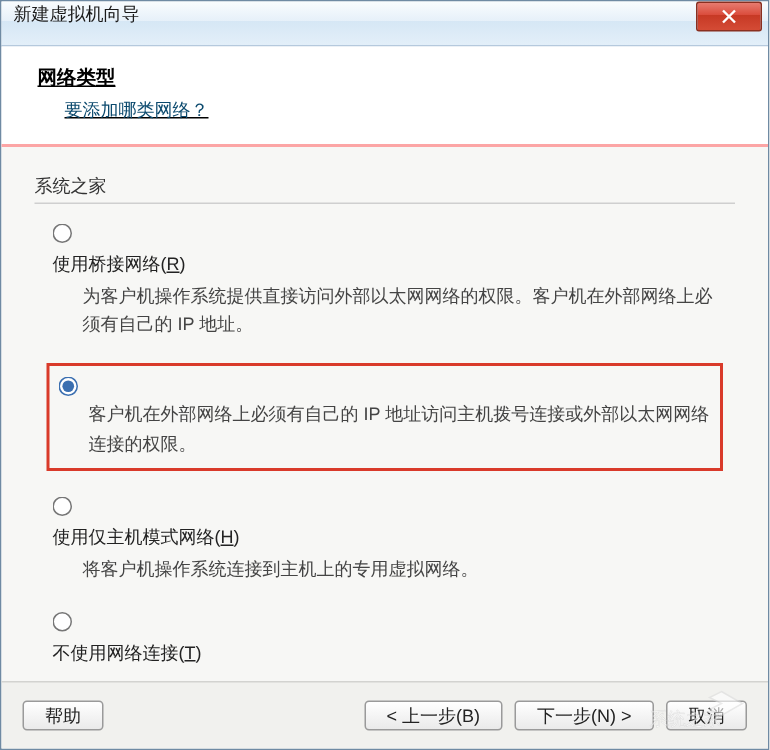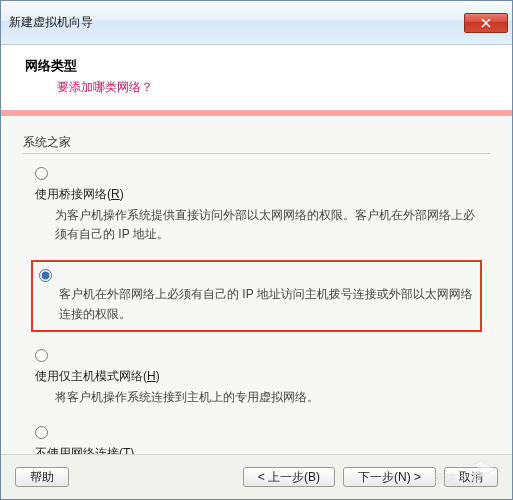--- a/index.html
+++ b/index.html
@@ -17,25 +17,24 @@
     }
     .window {
       width: 513px;
       height: 500px;
       background: #fdfdfd;
       border: 1px solid #6f8aa3;
       display: flex;
       flex-direction: column;
     }
     .titlebar {
-      height: 44px;
+      height: 30px;
       background: linear-gradient(to bottom, #f9fcfe 0%, #e6f0f9 45%, #d6e7f5 46%, #e3eff9 100%);
       border-bottom: 1px solid #b5c9dd;
       display: flex;
-      align-items: center;
       justify-content: space-between;
       padding: 0 4px 0 8px;
     }
     .titletext {
       color: #1a1a1a;
       font-size: 12px;
     }
     .close-btn {
       width: 44px;
       height: 20px;
@@ -47,32 +46,33 @@
       justify-content: center;
       cursor: pointer;
     }
     .close-btn svg {
       width: 10px;
       height: 10px;
     }
     .header-area {
       background: #ffffff;
       padding: 12px 24px 14px 24px;
-      border-bottom: 6px solid #fca5a5;
+      border-bottom: 2px solid #fca5a5;
+      text-decoration: underline;
     }
     .header-title {
       font-size: 13px;
       font-weight: bold;
       color: #000;
       margin-bottom: 4px;
     }
     .header-desc {
       font-size: 12px;
-      color: #be185d;
-      margin-left: 32px;
+      color: #0c4a6e;
+      margin-left: 18px;
     }
     .content-area {
       flex: 1;
       background: #f7f7f5;
       padding: 18px 22px 10px 22px;
       overflow: hidden;
     }
     .group-label {
       font-size: 12px;
       color: #333;

